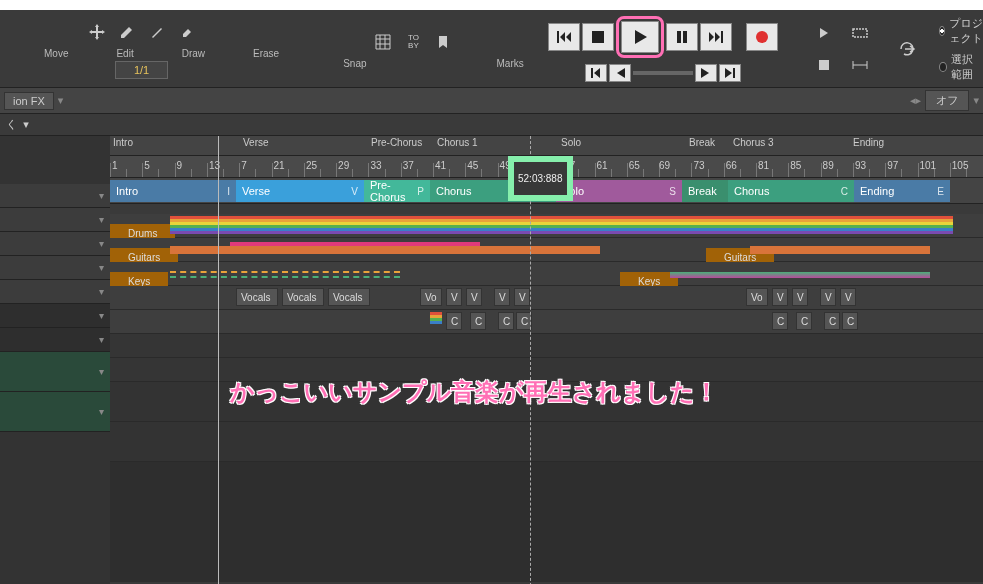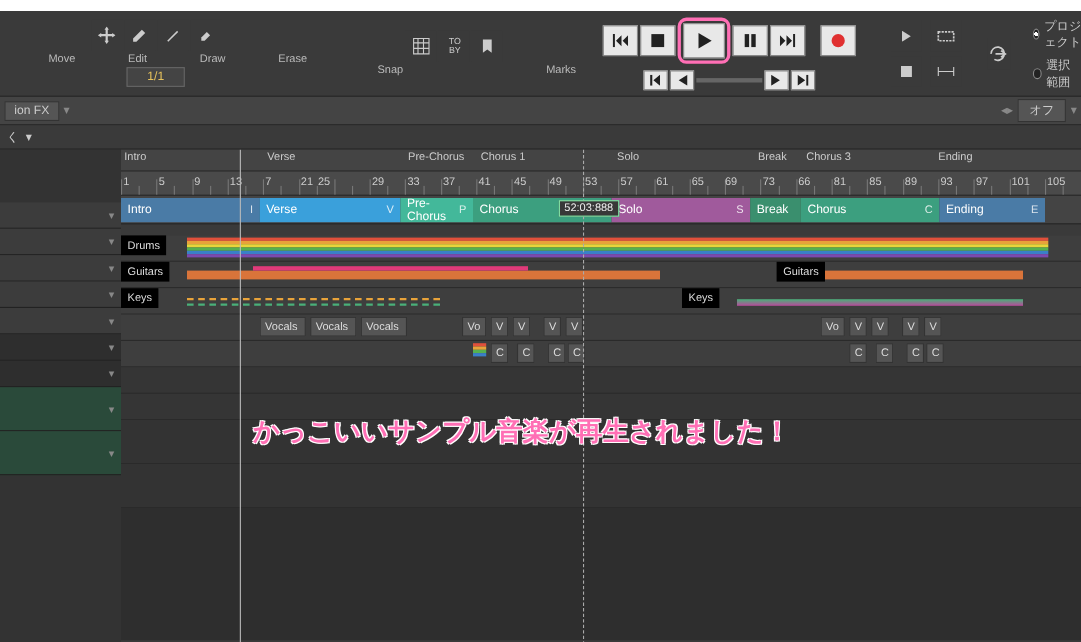--- a/index.html
+++ b/index.html
@@ -62,29 +62,29 @@
 
 .markers { height: 20px; background: #444; position: relative; border-bottom: 1px solid #222; }
 .sections { height: 26px; background: #444; position: relative; border-bottom: 1px solid #222; }
 .sec { position: absolute; top: 2px; height: 22px; display: flex; align-items: center; padding: 0 6px; font-size: 11px; color: #fff; }
 .sec .end { margin-left: auto; font-size: 10px; opacity: .8; }
 
 
 .track { height: 24px; border-bottom: 1px solid #2a2a2a; position: relative; background: #3e3e3e; }
 .track.tall { height: 40px; }
 .clip { position: absolute; top: 2px; height: 18px; background: #555; border: 1px solid #333; color: #ddd; font-size: 10px; display: flex; align-items: center; padding: 0 4px; overflow: hidden; white-space: nowrap; }
-.clip-lbl { position: absolute; top: 0; height: 18px; background: #000000; color: #ddd; font-size: 10px; padding: 0 6px; display: flex; align-items: center; }
+.clip-lbl { position: absolute; top: 10px; height: 18px; background: #a16207; color: #ddd; font-size: 10px; padding: 0 18px; display: flex; align-items: center; }
 
 
 .anno { position: absolute; font-size: 24px; font-weight: bold; color: #ff6fb5; text-shadow: -1px -1px 0 #fff, 1px -1px 0 #fff, -1px 1px 0 #fff, 1px 1px 0 #fff; z-index: 50; }
 
 
 .playhead { position: absolute; top: 0; bottom: 0; width: 1px; background: #bbb; z-index: 20; }
 .cursor-line { position: absolute; top: 0; bottom: 0; width: 0; border-left: 1px dashed #aaa; z-index: 19; }
-.tc-box { position: absolute; top: 20px; background: #383838; border: 1px solid #86efac; padding: 1px 4px; font-size: 10px; color: #eee; z-index: 21; margin-top: 26px; }
+.tc-box { position: absolute; top: 20px; background: #383838; border: 6px solid #86efac; padding: 11px 4px; font-size: 10px; color: #eee; z-index: 21; }
 
 
 .mc { position: absolute; top: 2px; height: 18px; }
 .mc span { display: block; height: 3px; }
 </style>
 </head>
 <body>
 
 <div class="app">
   <div class="topspace"></div>
@@ -336,21 +336,21 @@
           <div class="rul-mark maj" style="left: 96.9px;"></div>
           <div class="rul-txt" style="left: 98.9px;">13</div>
           <div class="rul-mark" style="left: 113.05px;"></div>
           <div class="rul-mark maj" style="left: 129.2px;"></div>
           <div class="rul-txt" style="left: 131.2px;">7</div>
           <div class="rul-mark" style="left: 145.35px;"></div>
           <div class="rul-mark maj" style="left: 161.5px;"></div>
           <div class="rul-txt" style="left: 163.5px;">21</div>
           <div class="rul-mark" style="left: 177.65px;"></div>
           <div class="rul-mark maj" style="left: 193.8px;"></div>
-          <div class="rul-txt" style="left: 179px;">25</div>
+          <div class="rul-txt" style="left: 196px;">25</div>
           <div class="rul-mark" style="left: 209.95px;"></div>
           <div class="rul-mark maj" style="left: 226.1px;"></div>
           <div class="rul-txt" style="left: 228.1px;">29</div>
           <div class="rul-mark" style="left: 242.25px;"></div>
           <div class="rul-mark maj" style="left: 258.4px;"></div>
           <div class="rul-txt" style="left: 260.4px;">33</div>
           <div class="rul-mark" style="left: 274.55px;"></div>
           <div class="rul-mark maj" style="left: 290.7px;"></div>
           <div class="rul-txt" style="left: 292.7px;">37</div>
           <div class="rul-mark" style="left: 306.85px;"></div>

